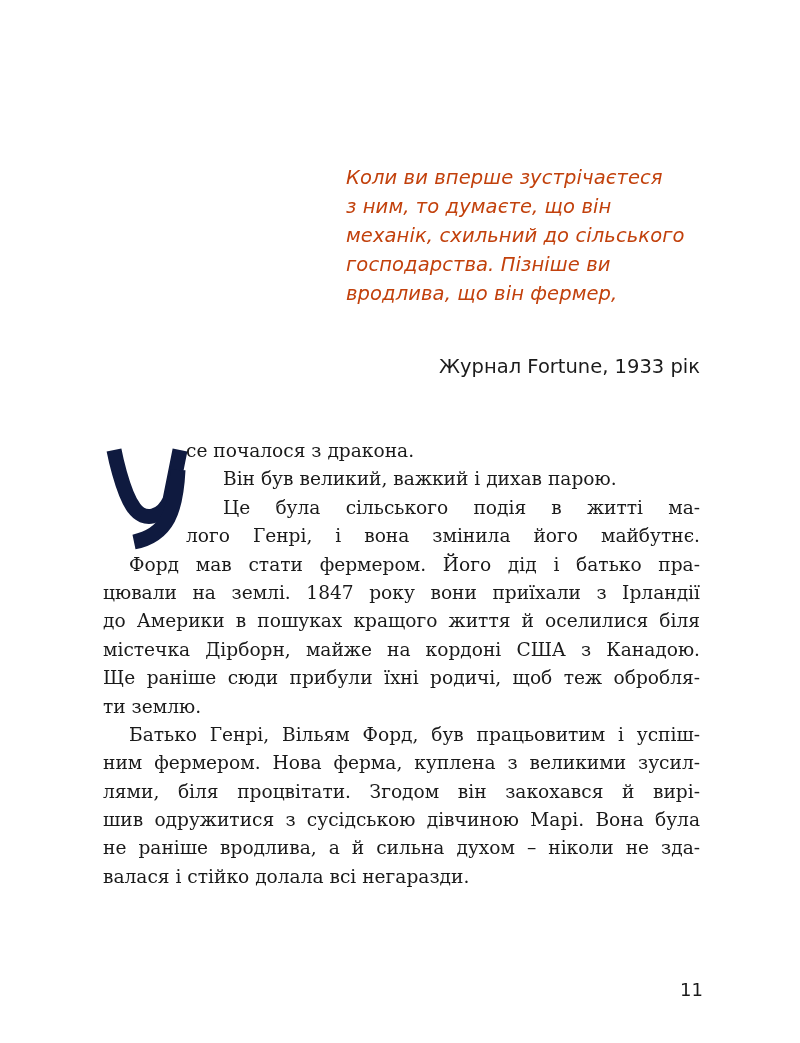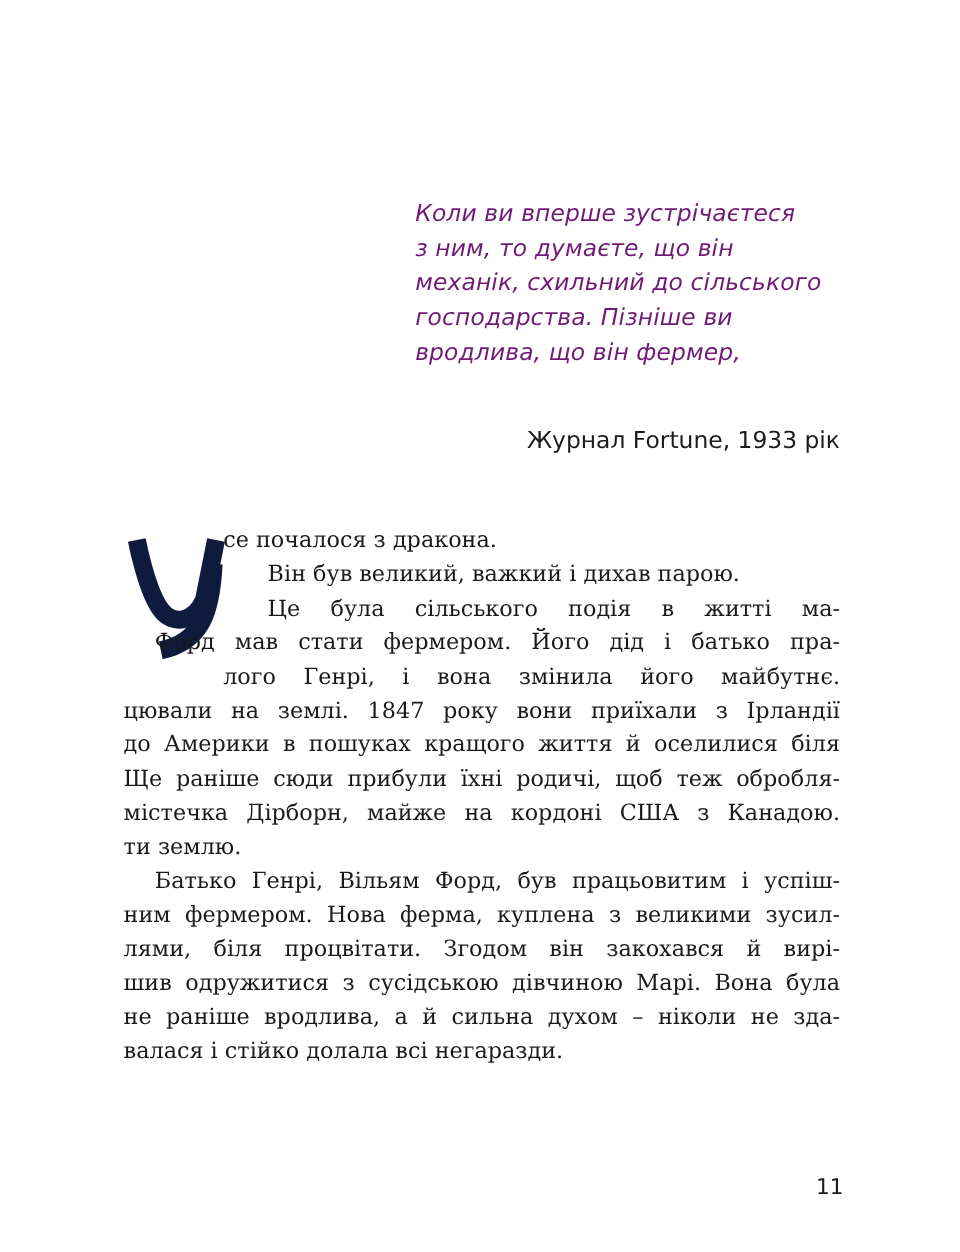--- a/index.html
+++ b/index.html
@@ -3,21 +3,21 @@
 <meta charset="utf-8">
 <style>
   html, body { margin: 0; padding: 0; }
   body {
     width: 800px; height: 1043px; background: #ffffff; position: relative; overflow: hidden;
     color: #1a1a1a;
   }
   .epigraph {
     position: absolute; left: 346px; top: 163px; width: 380px;
     font-family: "DejaVu Sans", sans-serif; font-style: italic;
-    font-size: 19.5px; line-height: 29px; color: #701a75; letter-spacing: 0.1px;
+    font-size: 19.5px; line-height: 29px; color: #c2410c; letter-spacing: 0.1px;
   }
   .epigraph .line { display: block; white-space: nowrap; }
   .attribution {
     position: absolute; right: 100px; top: 355px;
     font-family: "DejaVu Sans", sans-serif; font-size: 19.5px; color: #1b1b1b;
     white-space: nowrap;
   }
   .body-text {
     position: absolute; left: 103px; top: 437px; width: 597px;
     font-family: "DejaVu Serif", serif; font-size: 18.6px; line-height: 28.4px;
@@ -52,26 +52,26 @@
   <svg width="90" height="125" viewBox="0 0 90 125">
     <path d="M14 20 C 14 20, 22 62, 34 78 C 44 92, 62 88, 70 70 L 80 20" fill="none" stroke="#0f1a3f" stroke-width="15" stroke-linecap="butt"></path>
     <path d="M78 40 C 76 80, 68 105, 34 112" fill="none" stroke="#0f1a3f" stroke-width="15" stroke-linecap="butt"></path>
   </svg>
 </div>
 
 <div class="body-text">
   <span class="ln drop-indent">се почалося з дракона.</span>
   <span class="ln drop-indent2">Він був великий, важкий і дихав парою.</span>
   <span class="ln drop-indent2 j">Це була сільського подія в житті ма-</span>
+  <span class="ln drop-indent j">лого Генрі, і вона змінила його майбутнє.</span>
   <span class="ln ind j">Форд мав стати фермером. Його дід і батько пра-</span>
-  <span class="ln drop-indent j">лого Генрі, і вона змінила його майбутнє.</span>
   <span class="ln j">цювали на землі. 1847 року вони приїхали з Ірландії</span>
   <span class="ln j">до Америки в пошуках кращого життя й оселилися біля</span>
+  <span class="ln j">містечка Дірборн, майже на кордоні США з Канадою.</span>
   <span class="ln j">Ще раніше сюди прибули їхні родичі, щоб теж обробля-</span>
-  <span class="ln j">містечка Дірборн, майже на кордоні США з Канадою.</span>
   <span class="ln">ти землю.</span>
   <span class="ln ind j">Батько Генрі, Вільям Форд, був працьовитим і успіш-</span>
   <span class="ln j">ним фермером. Нова ферма, куплена з великими зусил-</span>
   <span class="ln j">лями, біля процвітати. Згодом він закохався й вирі-</span>
   <span class="ln j">шив одружитися з сусідською дівчиною Марі. Вона була</span>
   <span class="ln j">не раніше вродлива, а й сильна духом – ніколи не зда-</span>
   <span class="ln">валася і стійко долала всі негаразди.</span>
 </div>
 
 <div class="page-number">11</div>

